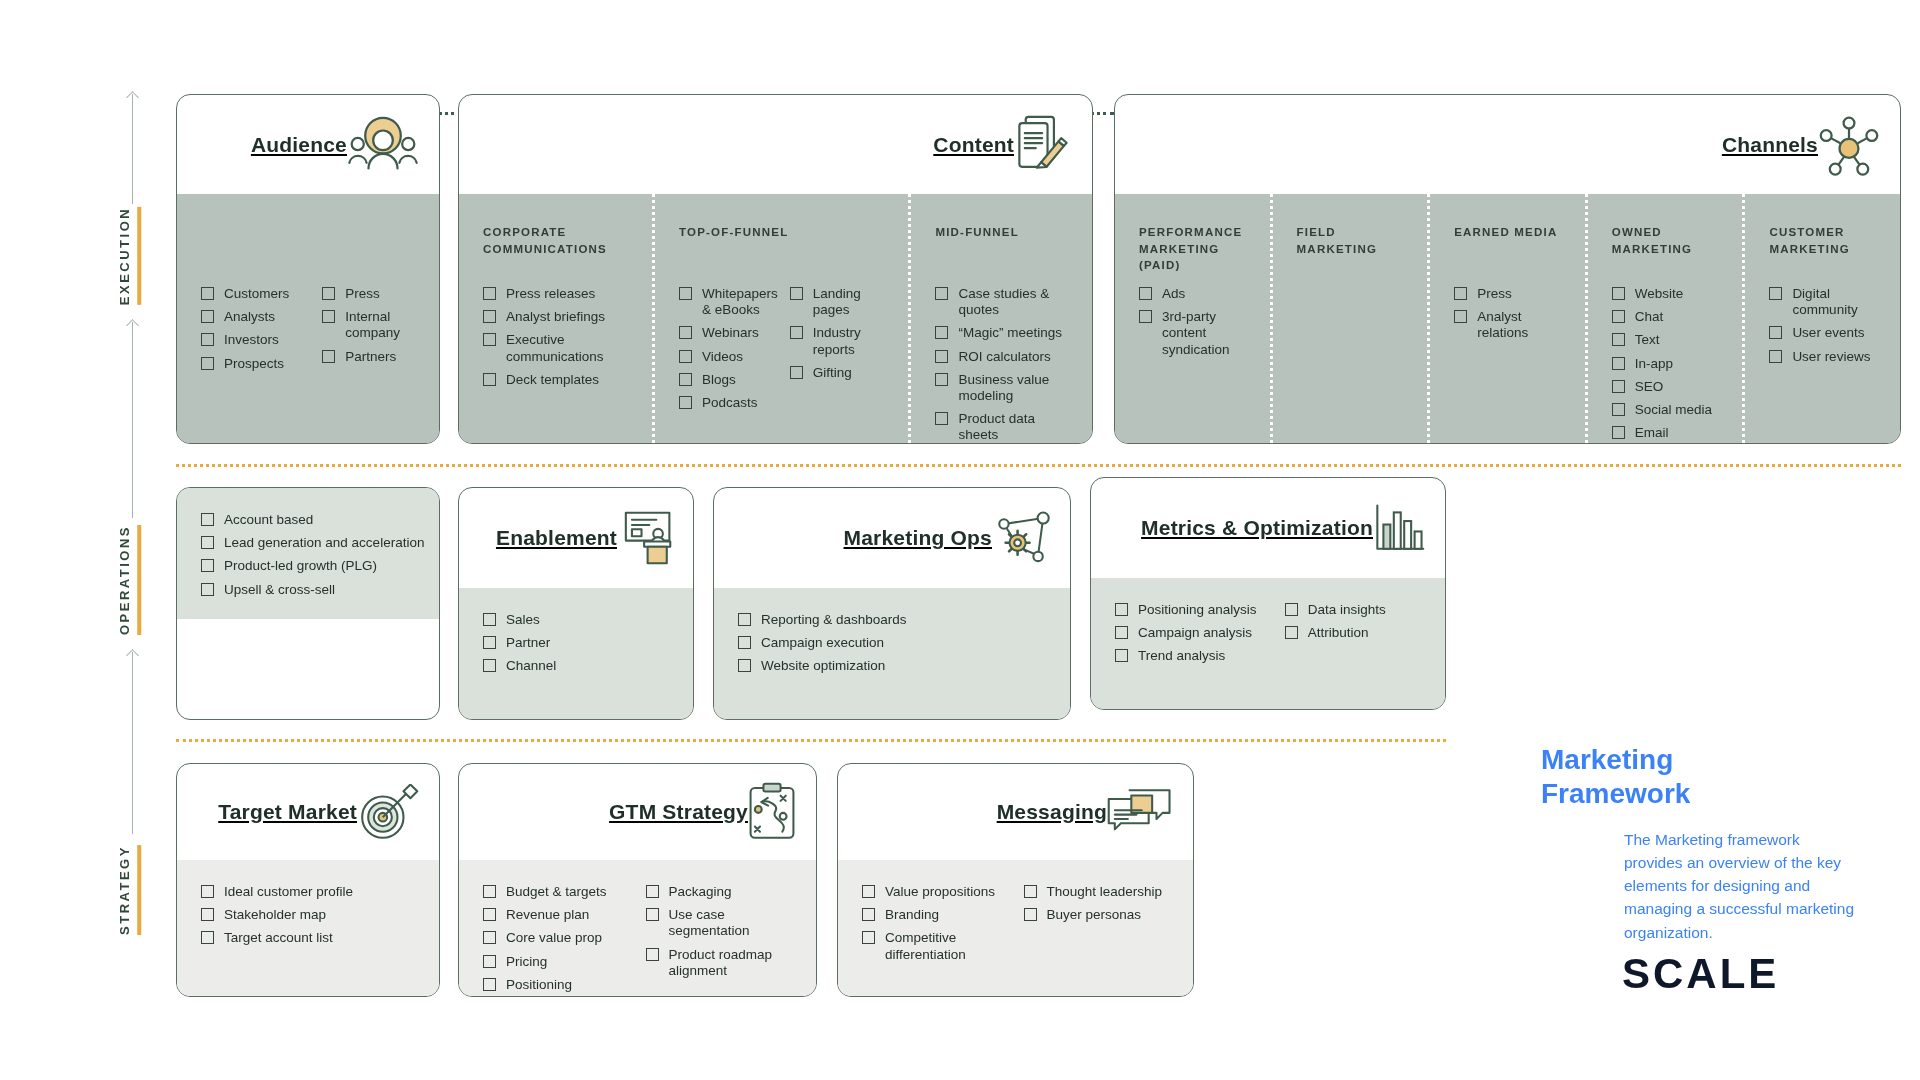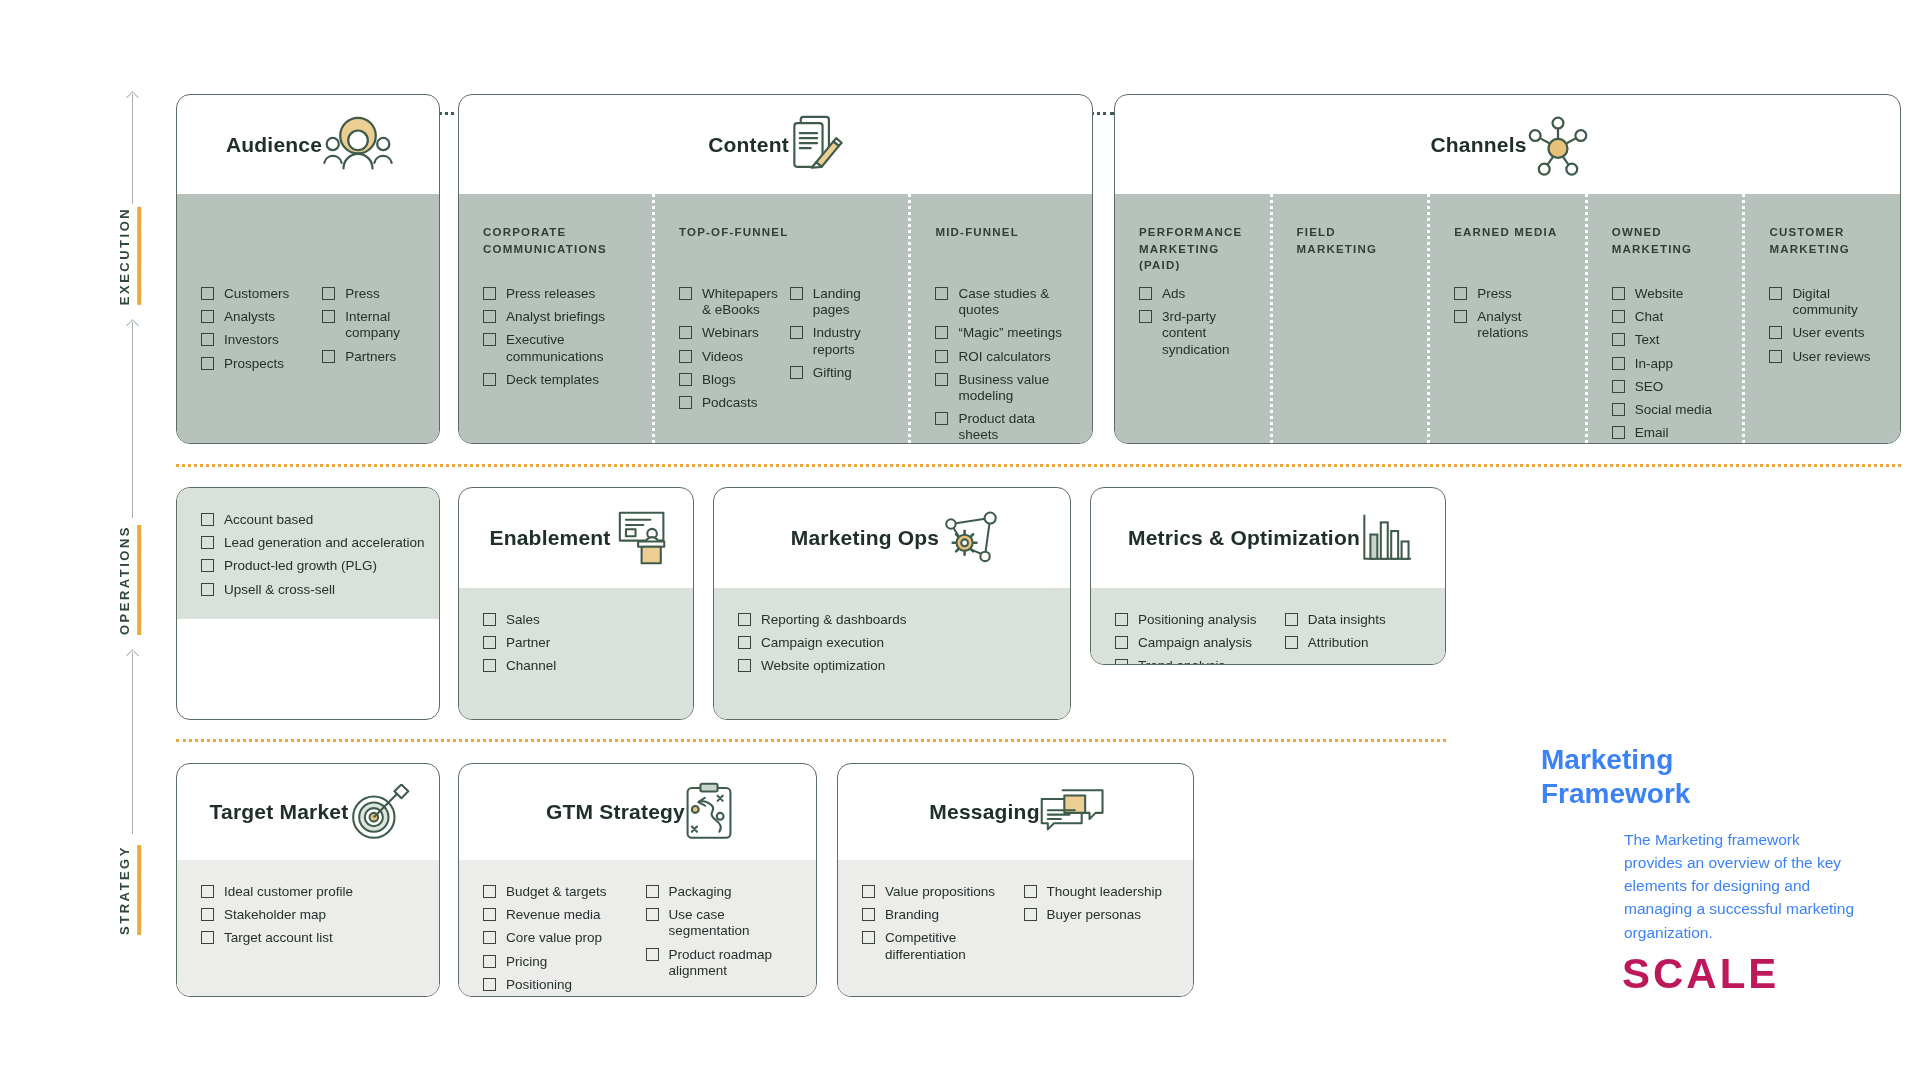--- a/index.html
+++ b/index.html
@@ -7,22 +7,22 @@
     position:relative; width:1920px; height:1080px; background:#ffffff;
     font-family:"Liberation Sans","DejaVu Sans",sans-serif; overflow:hidden;
   }
 
   
   .card {
     position:absolute; background:#fff; border:1.5px solid #5C6E61;
     border-radius:14px; overflow:hidden; box-sizing:border-box;
   }
   .card-header {
-    display:flex; align-items:center; justify-content:center;
-    padding:0 20px 0 24px; box-sizing:border-box;
+    display:flex; align-items:center; justify-content:flex-end;
+    padding:0 20px 0 24px; box-sizing:border-box;text-decoration:underline;
   }
   .row1 .card-header { height:99px; }
   .row2 .card-header { height:100px; }
   .row3 .card-header { height:96px; }
   .card-title { margin:0; font-size:21px; font-weight:700; color:#203029; letter-spacing:.2px; }
   .card-body { display:flex; box-sizing:border-box; }
   .row1 .card-body { height:calc(100% - 99px); background:#B6C2BB; }
   .row2 .card-body { height:calc(100% - 100px); background:#DAE0DA; }
   .row3 .card-body { height:calc(100% - 96px); background:#ECEDEB; }
 
@@ -61,21 +61,21 @@
   .flow-arrow { position:absolute; width:36px; height:0; border-top:3px dotted #3F5B4C; }
   .flow-arrow::after {
     content:""; position:absolute; right:-10px; top:-7.5px; width:0; height:0;
     border-left:10px solid #3F5B4C; border-top:6px solid transparent; border-bottom:6px solid transparent;
   }
   .dot-sep { position:absolute; height:0; border-top:3.5px dotted #E9A93F; }
 
   
   .mf-title { position:absolute; left:1541px; top:724px; width:175px; font-size:28px; line-height:1.22; font-weight:700; color:#3b82f6; }
   .mf-desc  { position:absolute; left:1624px; top:812px; width:238px; font-size:15.5px; line-height:1.5; color:#3b82f6; }
-  .mf-logo  { position:absolute; left:1622px; top:950px; font-size:42px; font-weight:700; letter-spacing:3px; color:#be185d; }
+  .mf-logo  { position:absolute; left:1622px; top:950px; font-size:42px; font-weight:700; letter-spacing:3px; color:#0f172a; }
 
   .hicon { flex:none; }
 </style>
 </head>
 <body>
 
 <div class="stage">
 
   <div class="rail-arrow" style="left:132px; top:94px; height:110px;"></div>
   <div class="rail-label" style="left:129px; top:256px;">
@@ -460,21 +460,21 @@
               <div class="item">
                 <span class="cb"></span>
                 <span class="item-label">Website optimization</span>
               </div>
             </div>
         </div>
       </div>
     </div>
   </section>
 
-  <section class="card row2" style="left:1090px; top:487px; width:356px; height:178px;">
+  <section class="card row2" style="left:1090px; top:477px; width:356px; height:233px;">
     <div class="card-header">
       <h2 class="card-title">Metrics &amp; Optimization</h2>
       <svg class="hicon" width="52" height="50" viewBox="0 0 60 56">
         <g stroke="#3F5B4C" stroke-width="2.4" fill="none" stroke-linecap="round">
           <path d="M5,2 V52 M5,52 H58"></path>
           <rect x="12" y="24" width="8" height="28" fill="#C9D4CC"></rect>
           <rect x="24" y="10" width="8" height="42" fill="#fff"></rect>
           <rect x="36" y="20" width="8" height="32" fill="#fff"></rect>
           <rect x="48" y="32" width="8" height="20" fill="#fff"></rect>
         </g>
@@ -569,21 +569,21 @@
       <div class="col">
         <div class="cols2">
           <div class="items">
 
           <div class="item">
                 <span class="cb"></span>
                 <span class="item-label">Budget &amp; targets</span>
               </div>
               <div class="item">
                 <span class="cb"></span>
-                <span class="item-label">Revenue media</span>
+                <span class="item-label">Revenue plan</span>
               </div>
               <div class="item">
                 <span class="cb"></span>
                 <span class="item-label">Core value prop</span>
               </div>
               <div class="item">
                 <span class="cb"></span>
                 <span class="item-label">Pricing</span>
               </div>
               <div class="item">

